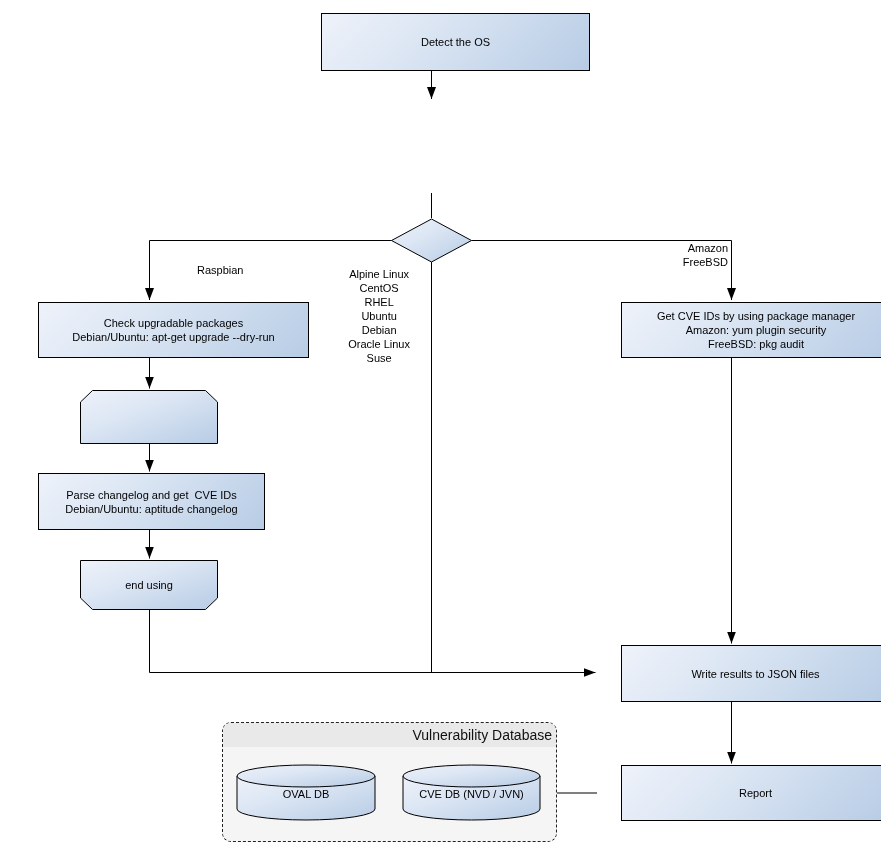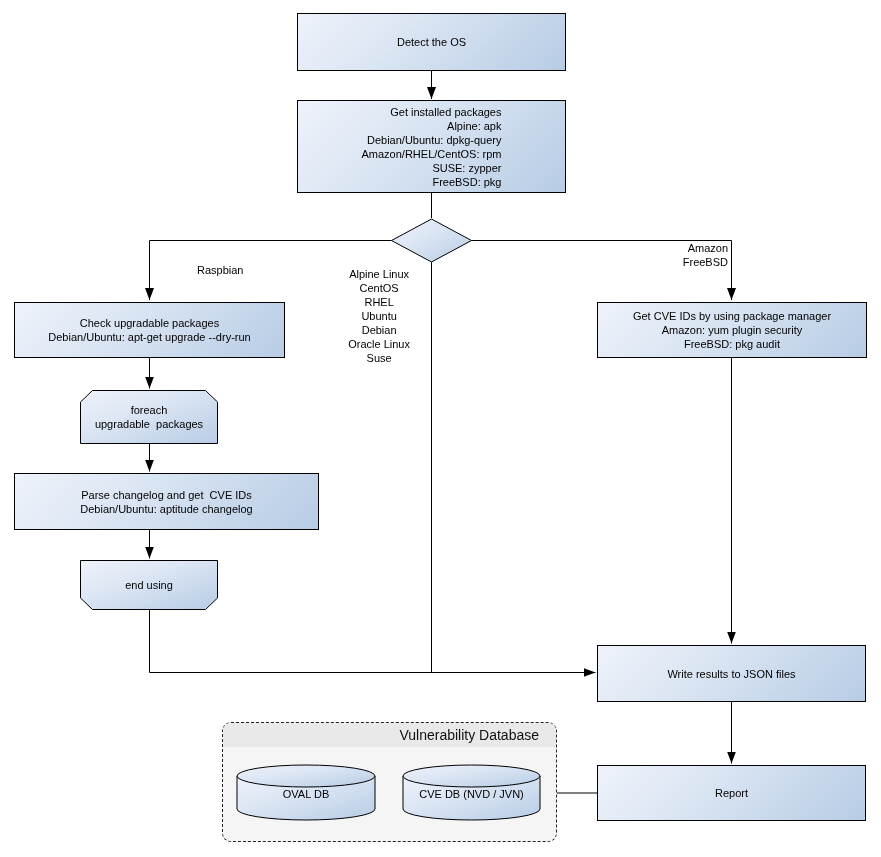--- a/index.html
+++ b/index.html
@@ -10,20 +10,21 @@
   }
   svg.wires{position:absolute;left:0;top:0;z-index:2;pointer-events:none;}
   
   .node{
     position:absolute;box-sizing:border-box;z-index:3;
     display:flex;align-items:center;justify-content:center;
   }
   .box{
     background:linear-gradient(135deg,#eef2fa 0%,#dde7f4 35%,#b7cce5 100%);
     border:1px solid #000;
+    margin-left:24px;
   }
   .lbl{
     font-size:11px;line-height:14px;white-space:pre-wrap;text-align:center;
   }
   .lbl.right{text-align:right;}
   
   .overlay{background:transparent;border:none;z-index:4;}
   
   .edge-label{
     position:absolute;font-size:11px;line-height:13.5px;white-space:pre-wrap;z-index:3;
@@ -34,21 +35,21 @@
   .cluster{
     position:absolute;left:222px;top:722px;width:335px;height:120px;
     box-sizing:border-box;border:1px dashed #222;border-radius:9px;
     background:#f5f5f5;overflow:hidden;z-index:1;
   }
   .cluster-header{
     height:24px;background:#e9e9e9;
     display:flex;align-items:center;justify-content:flex-end;
   }
   .cluster-title{
-    font-size:14px;color:#111;padding-right:17px;white-space:nowrap;
+    font-size:14px;color:#111;padding-right:4px;white-space:nowrap;
   }
 </style>
 </head>
 <body>
 
 <div class="canvas">
 
   <div class="cluster">
     <div class="cluster-header">
       <span class="cluster-title">Vulnerability Database</span>
@@ -94,40 +95,28 @@
     <g>
       <path d="M403 776 L403 809 A68.5 11 0 0 0 540 809 L540 776 Z" fill="url(#nodeGrad)" stroke="#000"></path>
       <ellipse cx="471.5" cy="776" rx="68.5" ry="11" fill="url(#nodeGrad)" stroke="#000"></ellipse>
     </g>
   </svg>
 
   <div class="node box" style="left:297px;top:13px;width:269px;height:58px">
     <div class="lbl">Detect the OS</div>
   </div>
 
-  <div class="node box" style="left:297px;top:100px;width:269px;height:93px">
-    <div class="lbl right">Get installed packages
-Alpine: apk
-Debian/Ubuntu: dpkg-query
-Amazon/RHEL/CentOS: rpm
-SUSE: zypper
-FreeBSD: pkg</div>
-  </div>
 
   <div class="node box" style="left:14px;top:302px;width:271px;height:56px">
     <div class="lbl">Check upgradable packages
 Debian/Ubuntu: apt-get upgrade --dry-run</div>
   </div>
 
-  <div class="node overlay" style="left:80px;top:390px;width:138px;height:54px">
-    <div class="lbl">foreach
-upgradable  packages</div>
-  </div>
 
-  <div class="node box" style="left:14px;top:473px;width:305px;height:57px">
+  <div class="node box" style="left:14px;top:473px;width:227px;height:57px">
     <div class="lbl">Parse changelog and get  CVE IDs
 Debian/Ubuntu: aptitude changelog</div>
   </div>
 
   <div class="node overlay" style="left:80px;top:560px;width:138px;height:50px">
     <div class="lbl">end using</div>
   </div>
 
   <div class="node box" style="left:597px;top:645px;width:269px;height:57px">
     <div class="lbl">Write results to JSON files</div>

